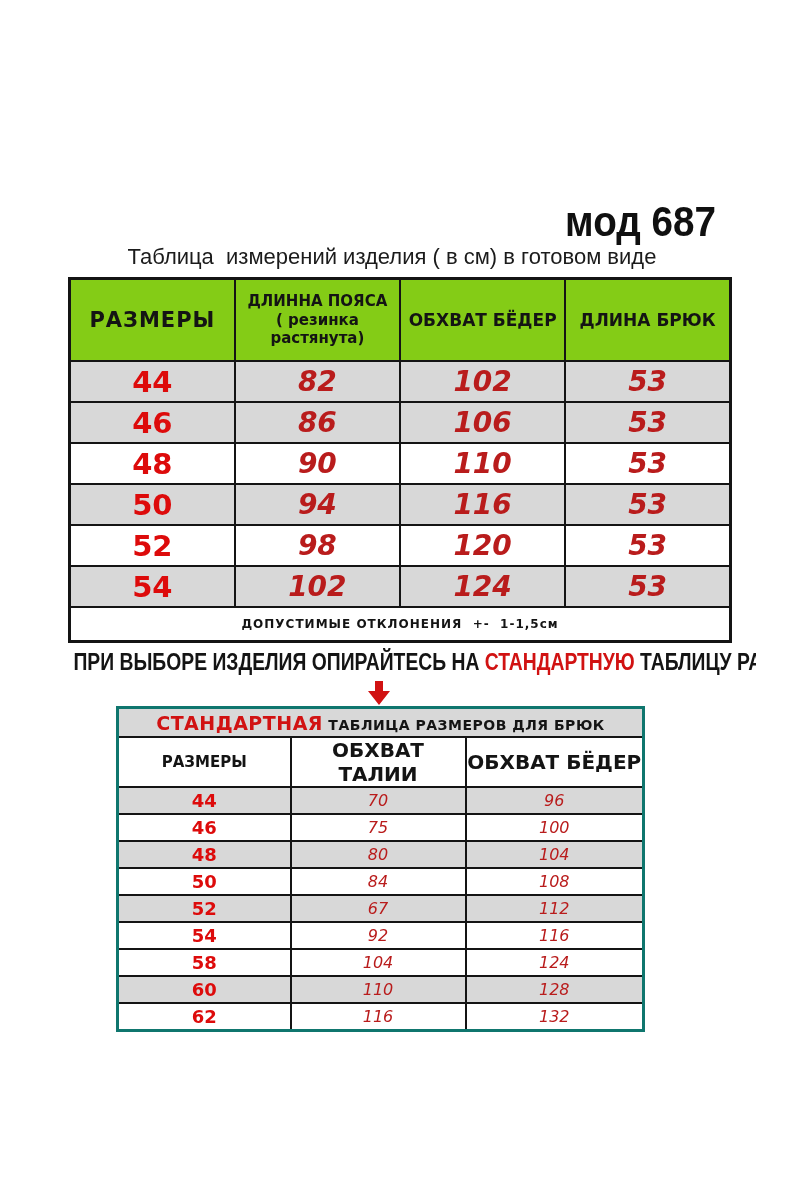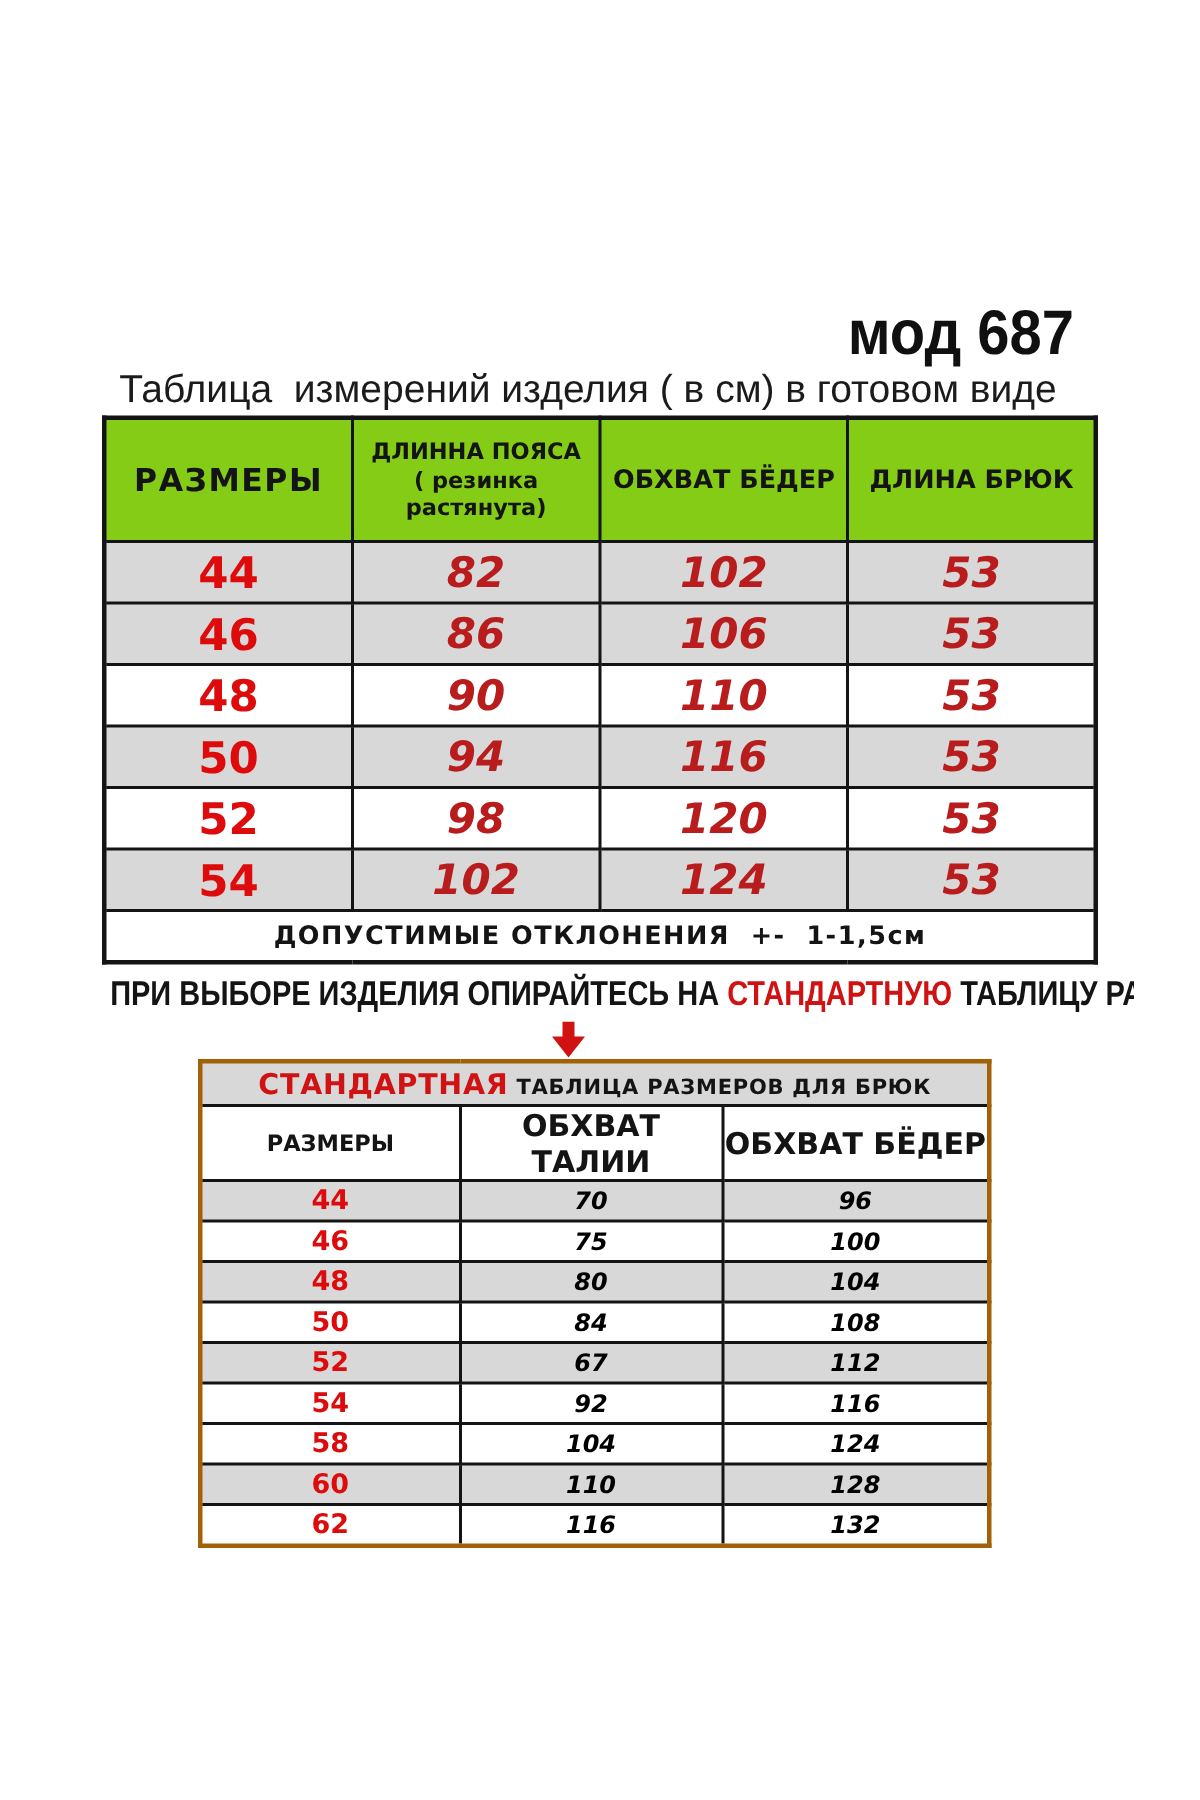--- a/index.html
+++ b/index.html
@@ -9,56 +9,56 @@
   }
   
   .model-title{
     position:absolute;top:198px;right:40px;
     font-family:"Liberation Sans",sans-serif;font-weight:bold;font-size:42px;
     transform:scaleX(0.92);transform-origin:right center;letter-spacing:0px;color:#101010;
     white-space:pre;
   }
   .subtitle{
     position:absolute;top:244px;left:0;width:784px;text-align:center;
-    font-family:"Liberation Sans",sans-serif;font-size:26px;color:#1b1b1b;white-space:pre;
+    font-family:"Liberation Sans",sans-serif;font-size:22px;color:#1b1b1b;white-space:pre;
   }
   
   table{border-collapse:collapse;table-layout:fixed;}
   td,th{border:2px solid #141414;text-align:center;vertical-align:middle;padding:0;}
   .shaded{background:#d8d8d8;}
   .plain{background:#ffffff;}
   
   .t1{position:absolute;left:68px;top:277px;width:664px;border:3px solid #141414;}
   .t1 th{height:80px;background:#84cc16;font-weight:bold;}
   .t1 .h-sizes{font-size:21px;letter-spacing:1px;}
   .t1 .h-belt{font-size:15px;line-height:1.25;}
   .t1 .h-std{font-size:17px;}
   .t1 td{height:39px;}
   .t1 .size{color:#dd0b0b;font-weight:bold;font-size:29px;}
   .t1 .val{font-weight:bold;font-style:italic;font-size:28px;color:#b91c1c;}
-  .t1 .tolerance{height:32px;font-weight:bold;font-size:17px;letter-spacing:1px;background:#ffffff;white-space:pre;}
+  .t1 .tolerance{height:32px;font-weight:bold;font-size:12px;letter-spacing:1px;background:#ffffff;white-space:pre;}
   
   .advice{
     position:absolute;top:649px;left:0;width:800px;text-align:center;
     font-family:"Liberation Sans",sans-serif;font-weight:bold;font-size:23px;color:#141414;
   }
   .advice .squeeze{display:inline-block;transform:scaleX(0.84);transform-origin:center;white-space:nowrap;}
   .advice .hl{color:#d11212;}
   .arrow-wrap{position:absolute;top:681px;left:368px;width:22px;height:24px;}
   
-  .t2{position:absolute;left:132px;top:706px;width:526px;border:3px solid #a16207;}
+  .t2{position:absolute;left:116px;top:706px;width:526px;border:3px solid #0f766e;}
   .t2 .title-cell{height:27px;background:#d8d8d8;font-weight:bold;}
   .t2 .title-red{color:#d11212;font-size:19px;letter-spacing:0.5px;}
   .t2 .title-black{font-size:14px;letter-spacing:0.5px;}
   .t2 th{height:37px;background:#ffffff;font-weight:bold;}
   .t2 .h-sizes{font-size:15px;}
   .t2 .h-big{font-size:20px;}
   .t2 td{height:25px;}
   .t2 .size{color:#dd0b0b;font-weight:bold;font-size:18px;}
-  .t2 .val{font-weight:bold;font-style:italic;font-size:16px;color:#000000;margin-top:12px;}
+  .t2 .val{font-weight:normal;font-style:italic;font-size:16px;color:#b91c1c;margin-top:12px;}
 </style>
 </head>
 <body>
 
 <div class="page">
 
   <div class="model-title">мод 687</div>
   <div class="subtitle">Таблица  измерений изделия ( в см) в готовом виде</div>
 
   <table class="t1">

